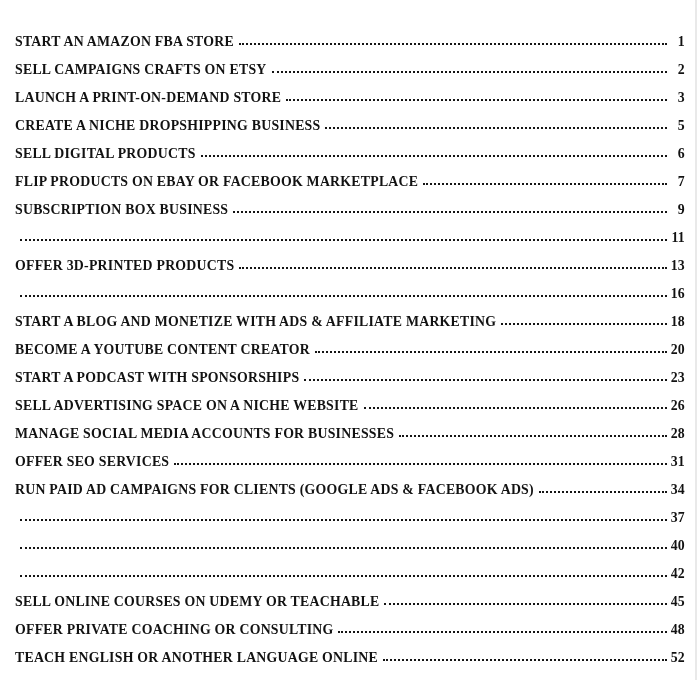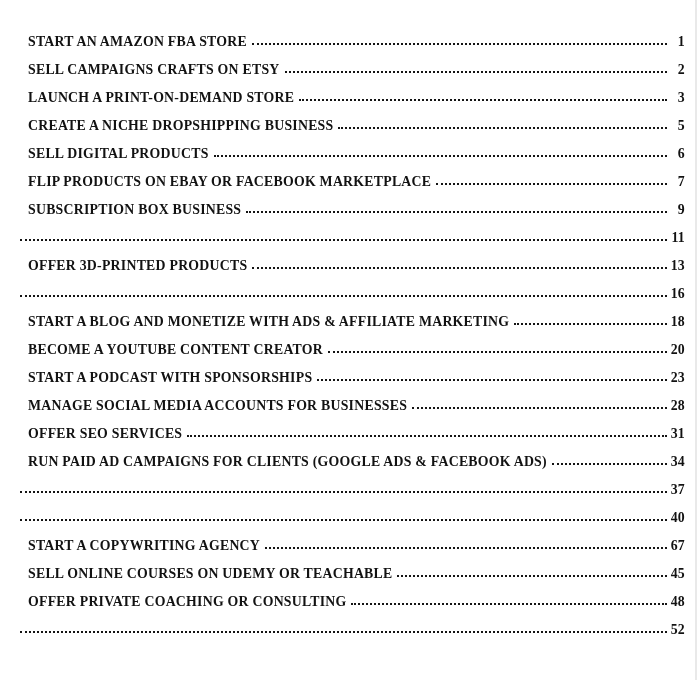--- a/index.html
+++ b/index.html
@@ -34,21 +34,20 @@
     height: 28px;
     line-height: 28px;
     font-weight: bold;
     font-size: 13.8px;
     letter-spacing: 0.25px;
     color: #121212;
     cursor: pointer;
   }
   .toc-title {
     white-space: nowrap;
-    margin-left: 13px;
   }
   .toc-leader {
     flex: 1 1 auto;
     min-width: 16px;
     border-bottom: 2px dotted #141414;
     margin: 0 4px 0 5px;
     position: relative;
     top: -1px;
   }
   .toc-page {
@@ -131,20 +130,25 @@
     <span class="toc-leader"></span>
     <span class="toc-page">20</span>
   </div>
 
   <div class="toc-row">
     <span class="toc-title">START A PODCAST WITH SPONSORSHIPS</span>
     <span class="toc-leader"></span>
     <span class="toc-page">23</span>
   </div>
 
+  <div class="toc-row">
+    <span class="toc-title">SELL ADVERTISING SPACE ON A NICHE WEBSITE</span>
+    <span class="toc-leader"></span>
+    <span class="toc-page">26</span>
+  </div>
 
   <div class="toc-row">
     <span class="toc-title">MANAGE SOCIAL MEDIA ACCOUNTS FOR BUSINESSES</span>
     <span class="toc-leader"></span>
     <span class="toc-page">28</span>
   </div>
 
   <div class="toc-row">
     <span class="toc-title">OFFER SEO SERVICES</span>
     <span class="toc-leader"></span>
@@ -161,36 +165,36 @@
     <span class="toc-leader"></span>
     <span class="toc-page">37</span>
   </div>
 
   <div class="toc-row">
     <span class="toc-leader"></span>
     <span class="toc-page">40</span>
   </div>
 
   <div class="toc-row">
-    <span class="toc-title">START A COPYWRITING AGENCY</span>
-    <span class="toc-leader"></span>
-    <span class="toc-page">67</span>
+    <span class="toc-leader"></span>
+    <span class="toc-page">42</span>
   </div>
 
   <div class="toc-row">
     <span class="toc-title">SELL ONLINE COURSES ON UDEMY OR TEACHABLE</span>
     <span class="toc-leader"></span>
     <span class="toc-page">45</span>
   </div>
 
   <div class="toc-row">
     <span class="toc-title">OFFER PRIVATE COACHING OR CONSULTING</span>
     <span class="toc-leader"></span>
     <span class="toc-page">48</span>
   </div>
 
   <div class="toc-row">
+    <span class="toc-title">TEACH ENGLISH OR ANOTHER LANGUAGE ONLINE</span>
     <span class="toc-leader"></span>
     <span class="toc-page">52</span>
   </div>
 </div>
   <div class="page-edge"></div>
 </div>
 
 </body></html>

